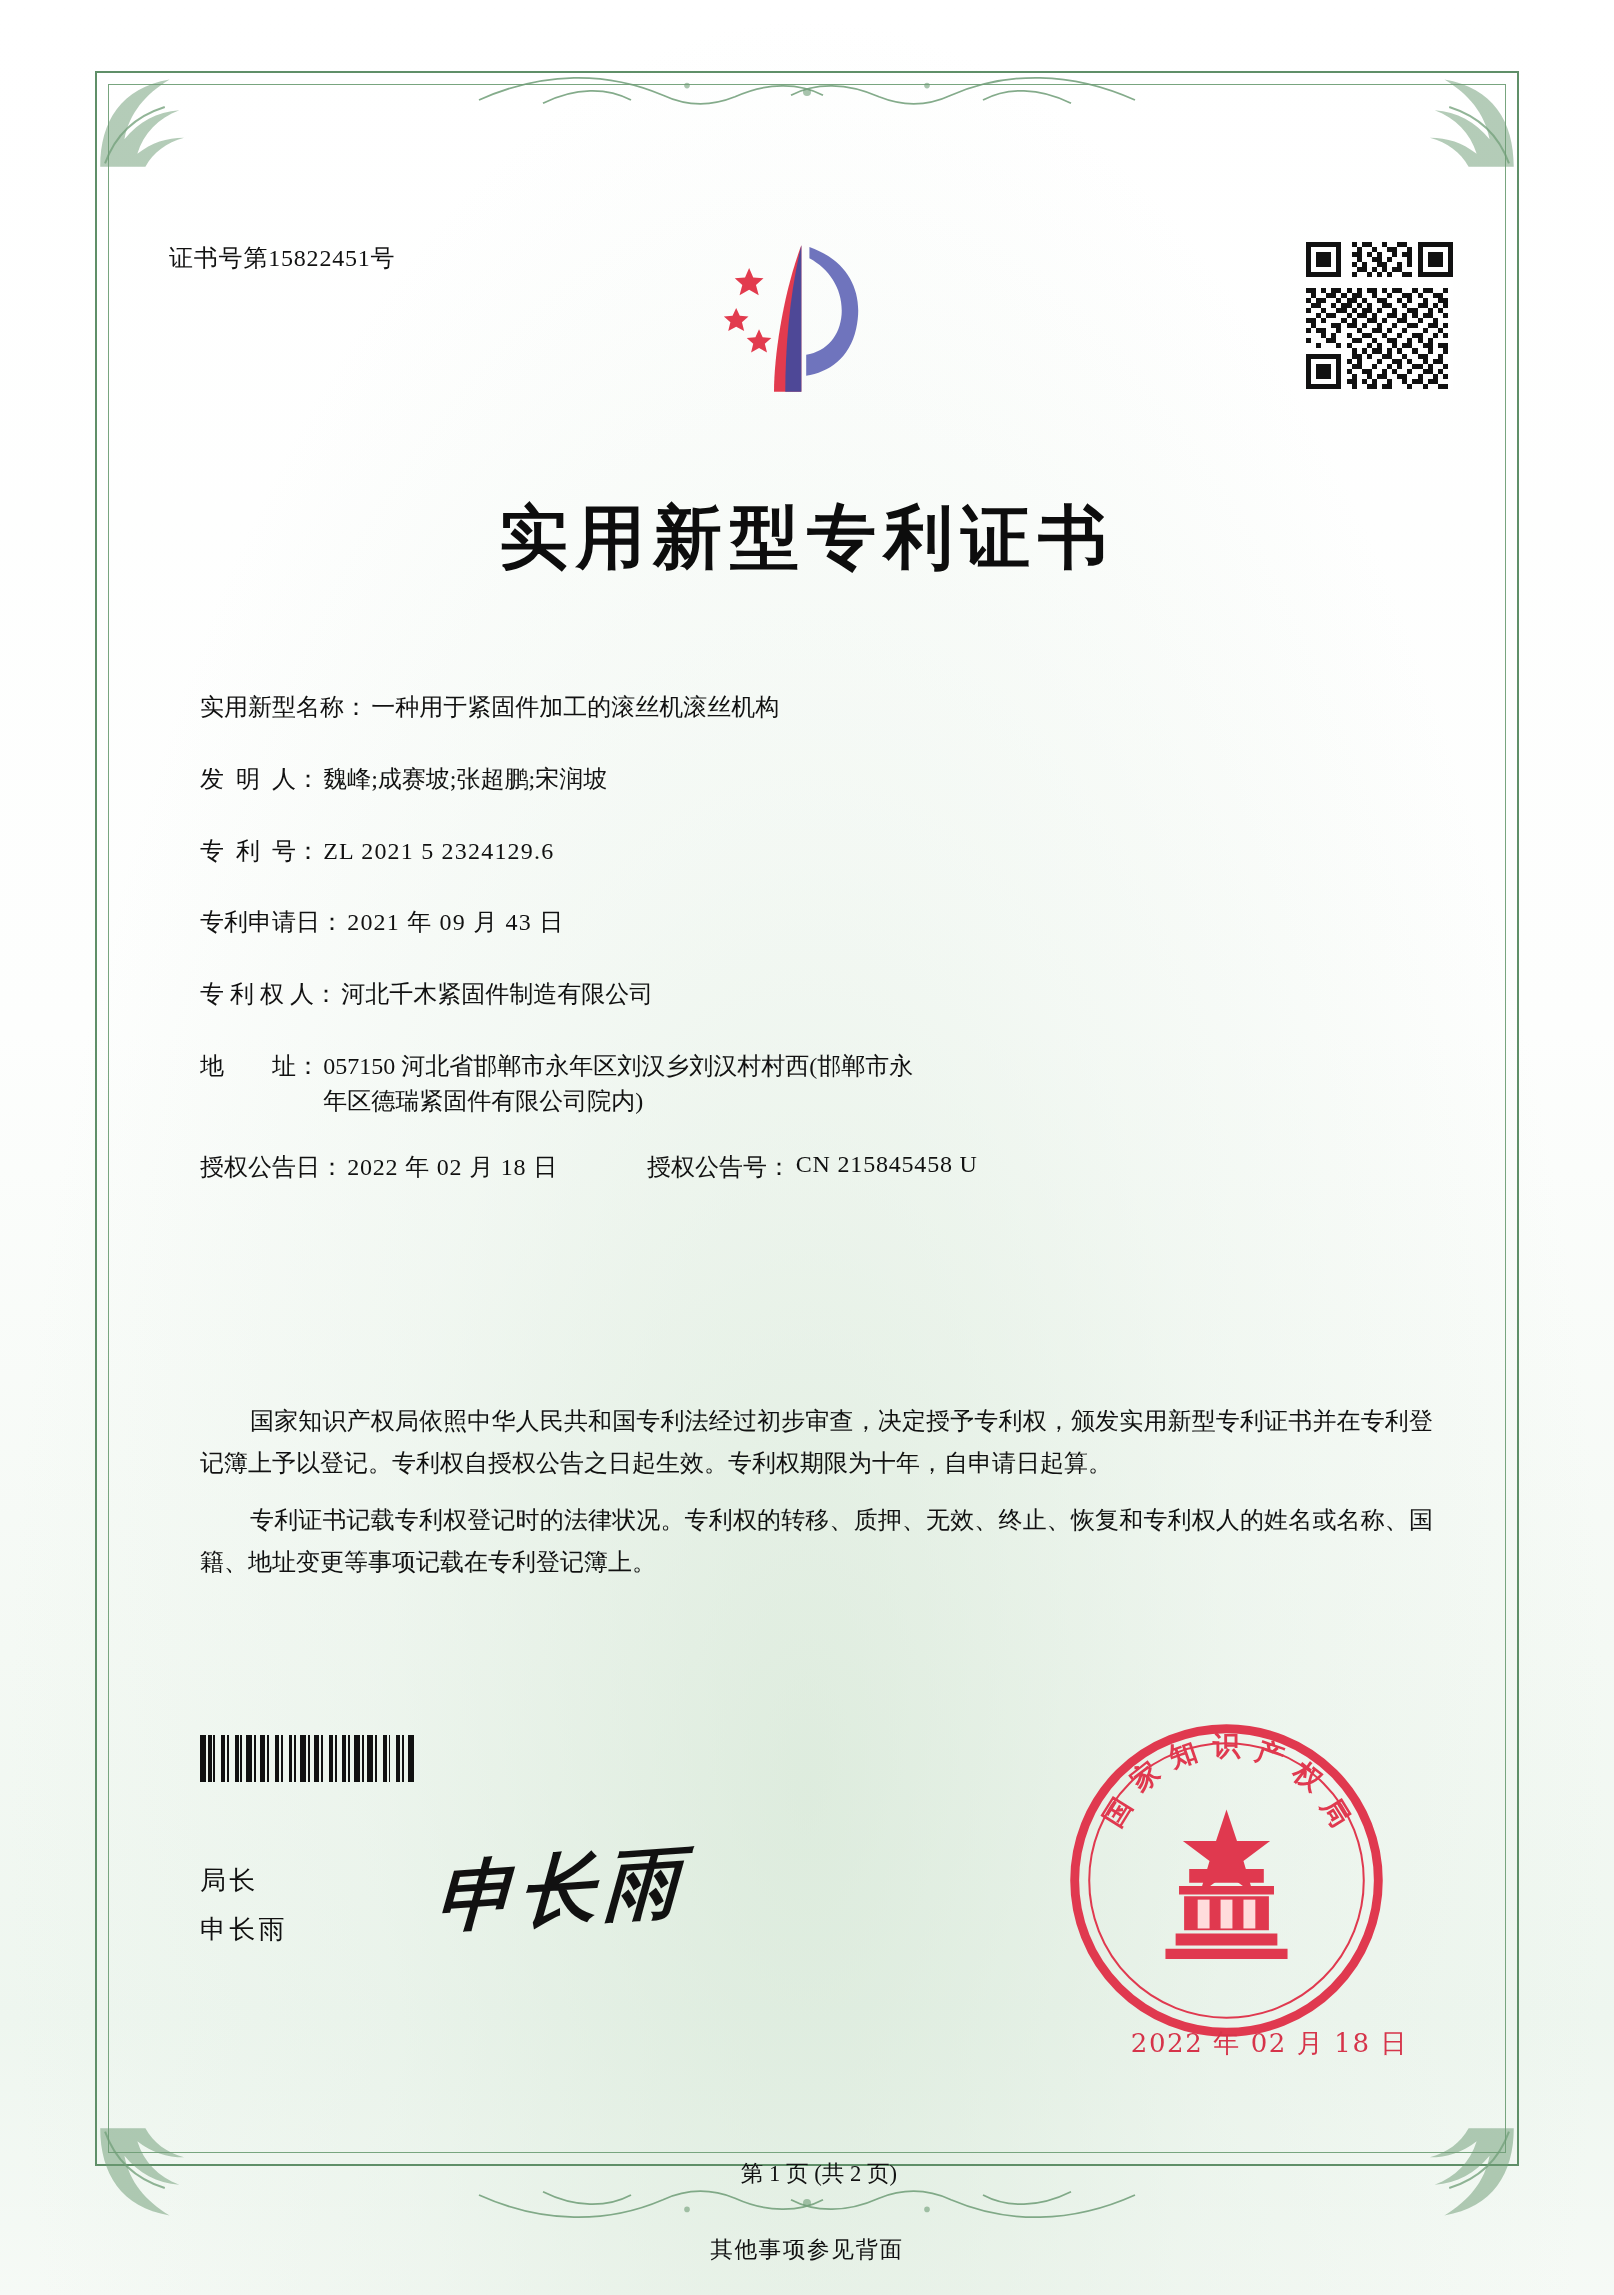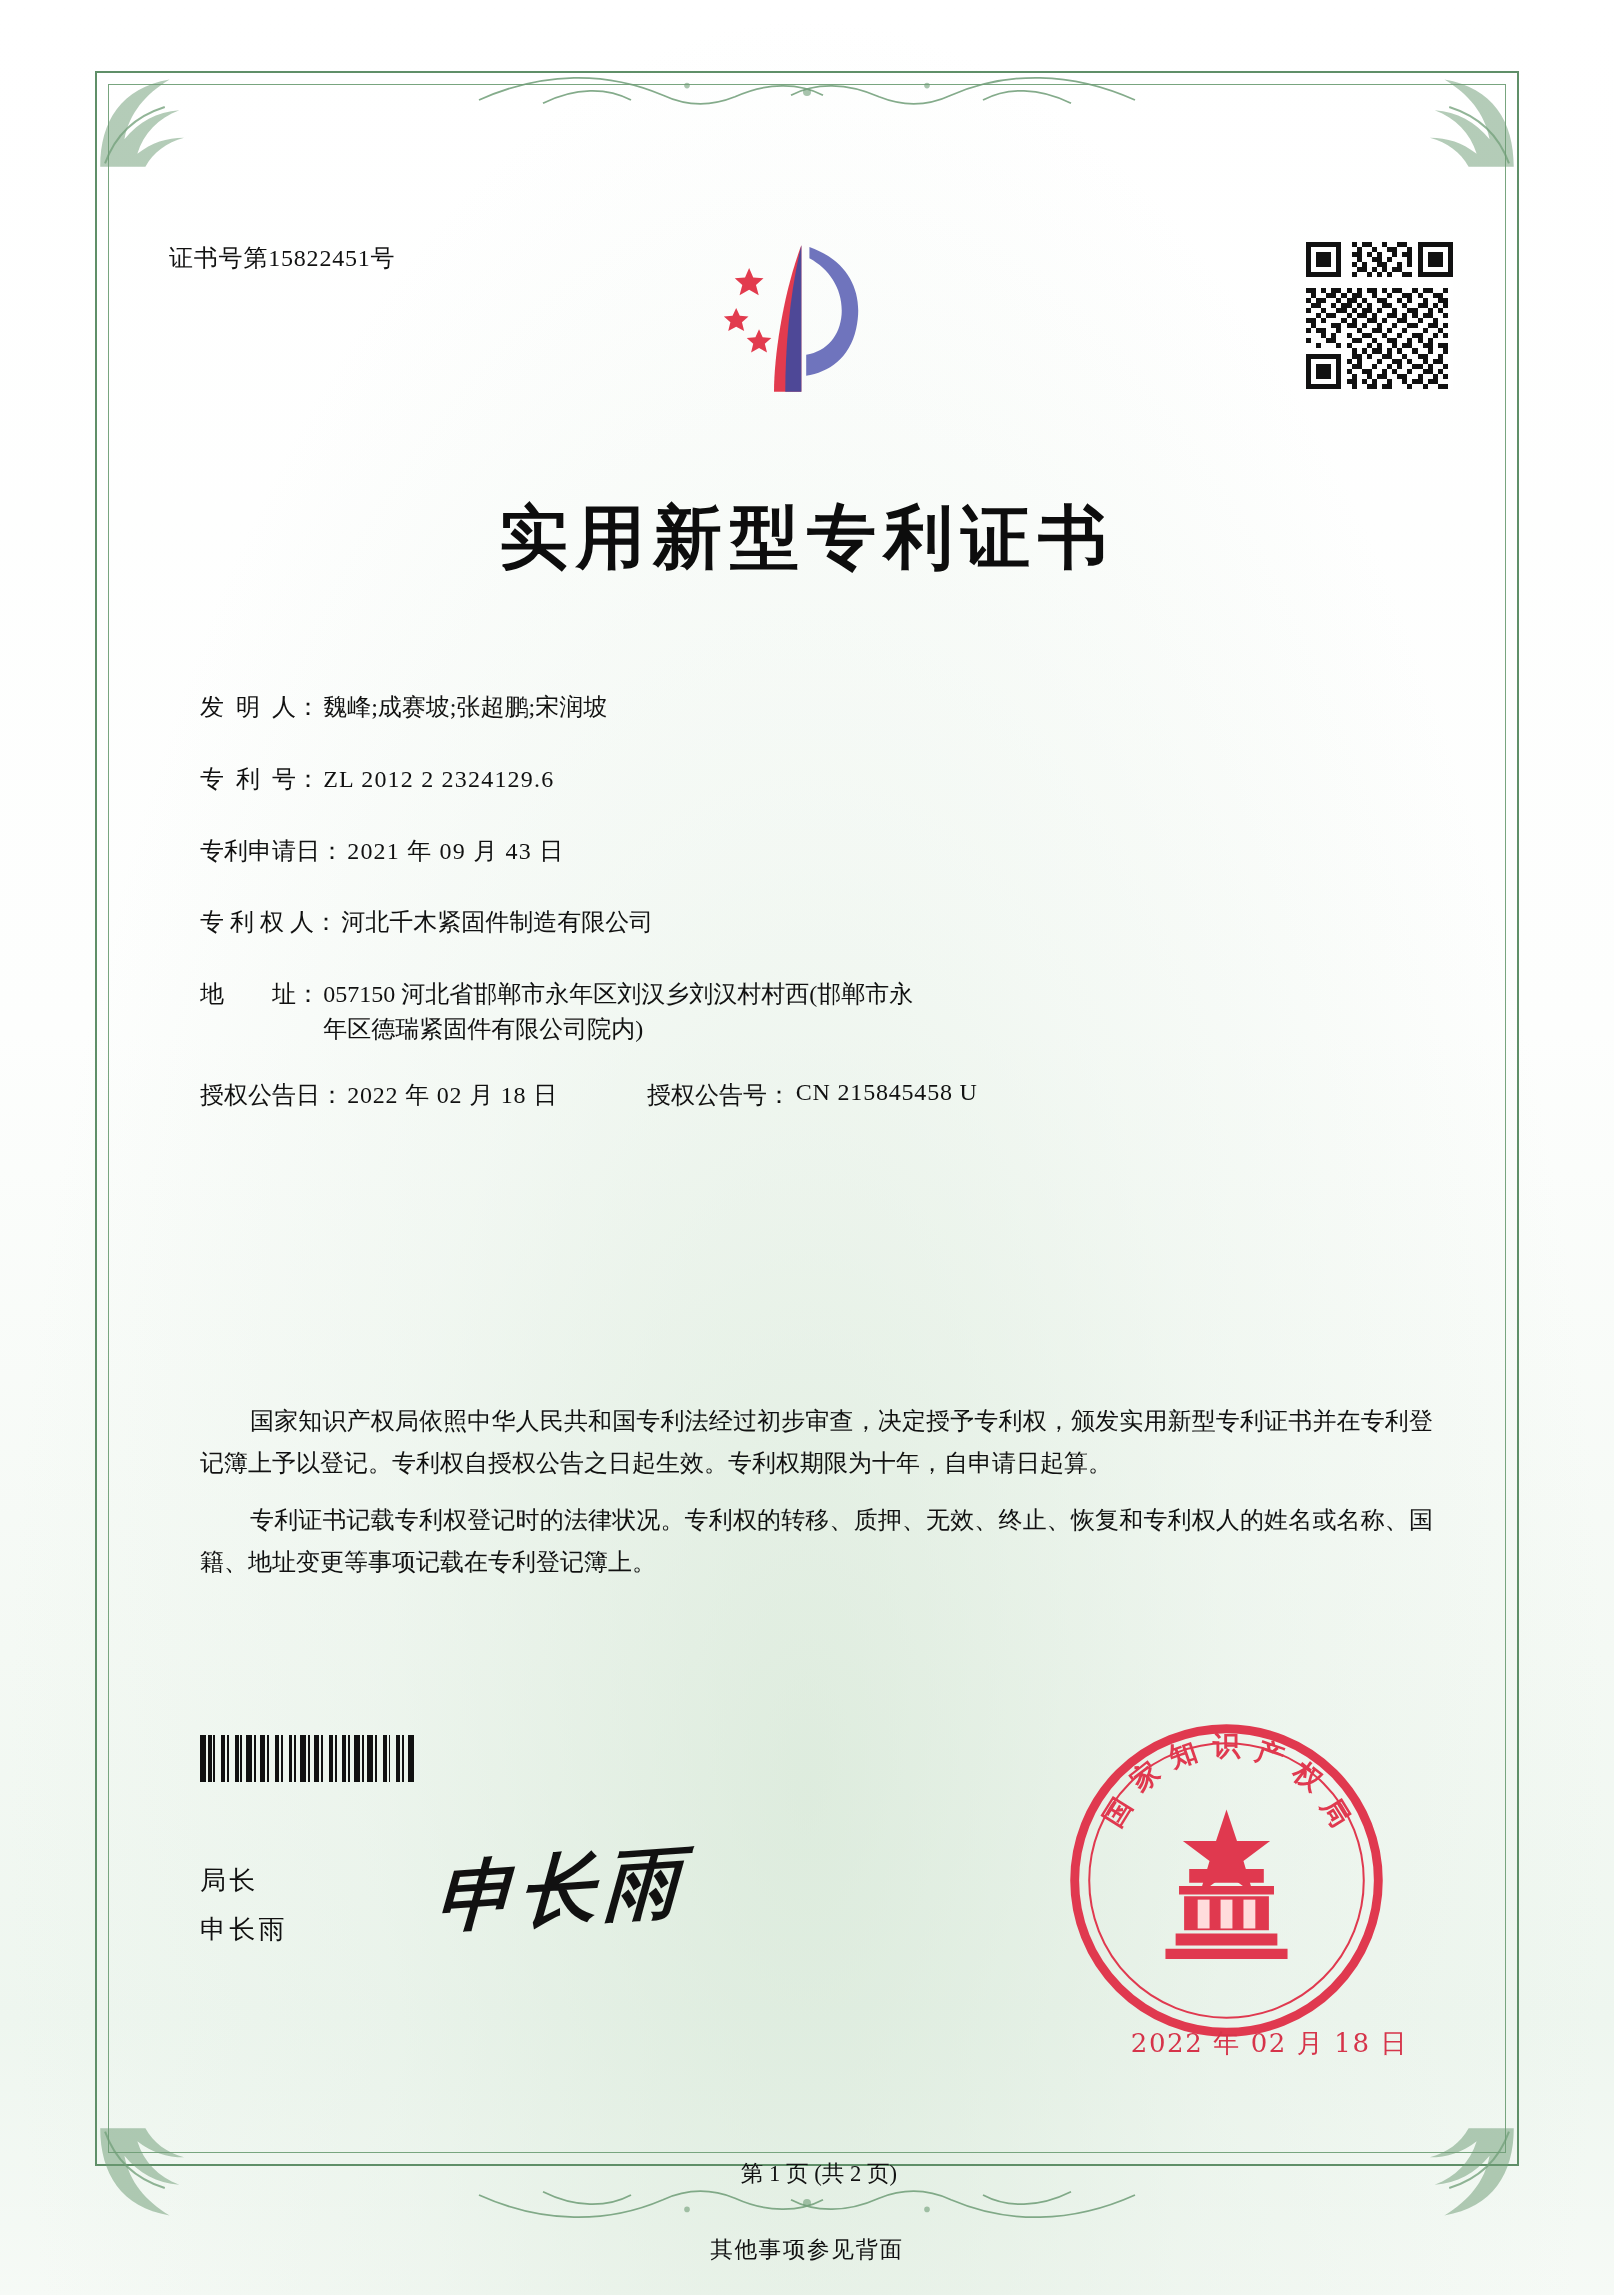--- a/index.html
+++ b/index.html
@@ -514,29 +514,33 @@
         <rect x="20" y="28" width="1" height="1"></rect>
         <rect x="23" y="28" width="1" height="1"></rect>
         <rect x="26" y="28" width="2" height="1"></rect>
     </g>
   </svg>
 
   <div class="title">实用新型专利证书</div>
 
   <div class="fields">
 
+    <div class="field-row">
+      <span class="field-label">实用新型名称：</span>
+      <span class="field-value">一种用于紧固件加工的滚丝机滚丝机构</span>
+    </div>
 
     <div class="field-row">
       <span class="field-label">发  明  人：</span>
       <span class="field-value">魏峰;成赛坡;张超鹏;宋润坡</span>
     </div>
 
     <div class="field-row">
       <span class="field-label">专  利  号：</span>
-      <span class="field-value mono">ZL 2012 2 2324129.6</span>
+      <span class="field-value mono">ZL 2021 5 2324129.6</span>
     </div>
 
     <div class="field-row">
       <span class="field-label">专利申请日：</span>
       <span class="field-value mono">2021 年 09 月 43 日</span>
     </div>
 
     <div class="field-row">
       <span class="field-label">专 利 权 人：</span>
       <span class="field-value">河北千木紧固件制造有限公司</span>

